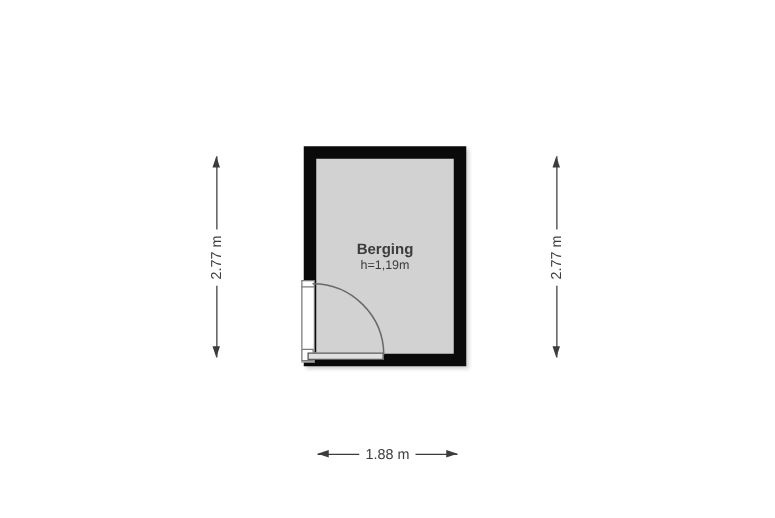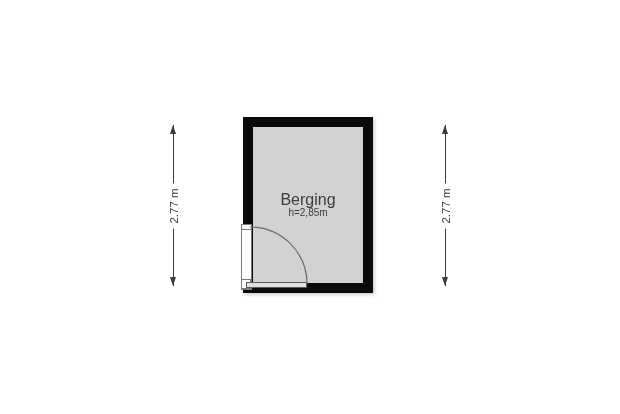--- a/index.html
+++ b/index.html
@@ -31,21 +31,21 @@
   .floor {
     position: absolute;
     left: 10px; top: 10px;
     width: 110px; height: 156px;
     background: var(--floor);
     display: flex;
     align-items: center;
     justify-content: center;
   }
   .room-label { text-align: center; color: var(--dim); }
-  .room-name { font-size: 16px; line-height: 15px; }
+  .room-name { font-size: 12px; line-height: 15px; font-weight: bold; }
   .room-height { font-size: 10px; line-height: 12px; }
 
   
   .door-gap {
     position: absolute;
     left: 241px; top: 224px;
     width: 11px; height: 66px;
     background: #ffffff;
     border: 1px solid #7a7a7a;
   }
@@ -129,40 +129,46 @@
   #dim-bottom { left: 254px; top: 357px; width: 112px; }
   #dim-left   { left: 167px; top: 125px; height: 161px; }
   #dim-right  { left: 439px; top: 125px; height: 161px; }
 </style>
 </head>
 <body>
 
 <div class="canvas">
 
 
+  <div class="dim dim-h" id="dim-bottom">
+    <div class="dim-line"></div>
+    <div class="arrow arrow-left"></div>
+    <div class="arrow arrow-right"></div>
+    <span class="dim-label">1.88 m</span>
+  </div>
 
   <div class="dim dim-v" id="dim-left">
     <div class="dim-line"></div>
     <div class="arrow arrow-up"></div>
     <div class="arrow arrow-down"></div>
     <span class="dim-label vertical">2.77 m</span>
   </div>
 
   <div class="dim dim-v" id="dim-right">
     <div class="dim-line"></div>
     <div class="arrow arrow-up"></div>
     <div class="arrow arrow-down"></div>
     <span class="dim-label vertical">2.77 m</span>
   </div>
 
   <div class="building">
     <div class="floor">
       <div class="room-label">
         <div class="room-name">Berging</div>
-        <div class="room-height">h=2,85m</div>
+        <div class="room-height">h=1,19m</div>
       </div>
     </div>
   </div>
 
   <div class="door-gap"></div>
   <div class="door-jamb-top"></div>
   <div class="door-jamb-bottom"></div>
   <div class="door-leaf"></div>
   <svg class="door-arc-svg" viewBox="0 0 620 414" xmlns="http://www.w3.org/2000/svg">
     <path d="M 250 227 A 57 57 0 0 1 307 284" fill="none" stroke="#6a6a6a" stroke-width="1.2"></path>

